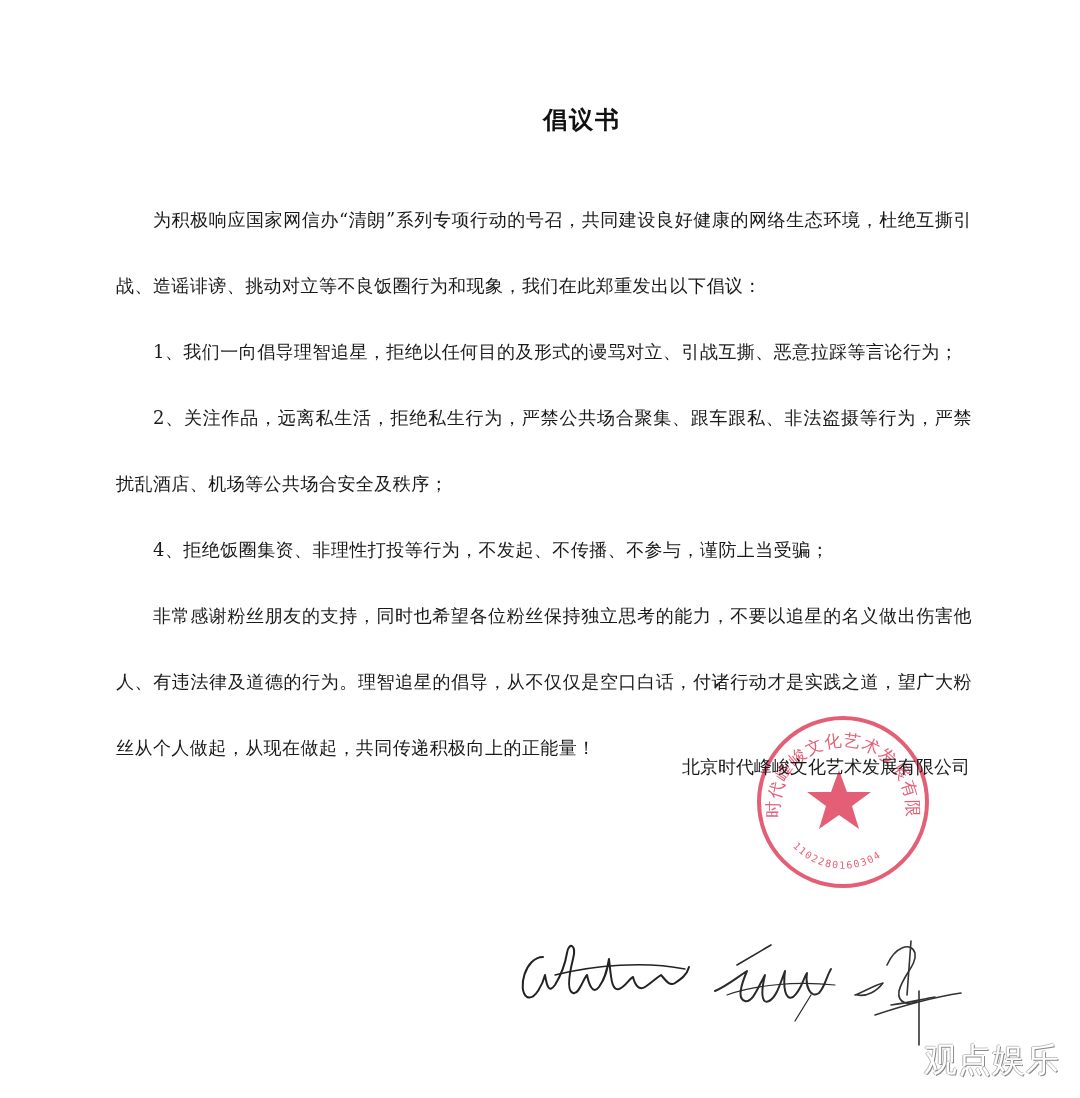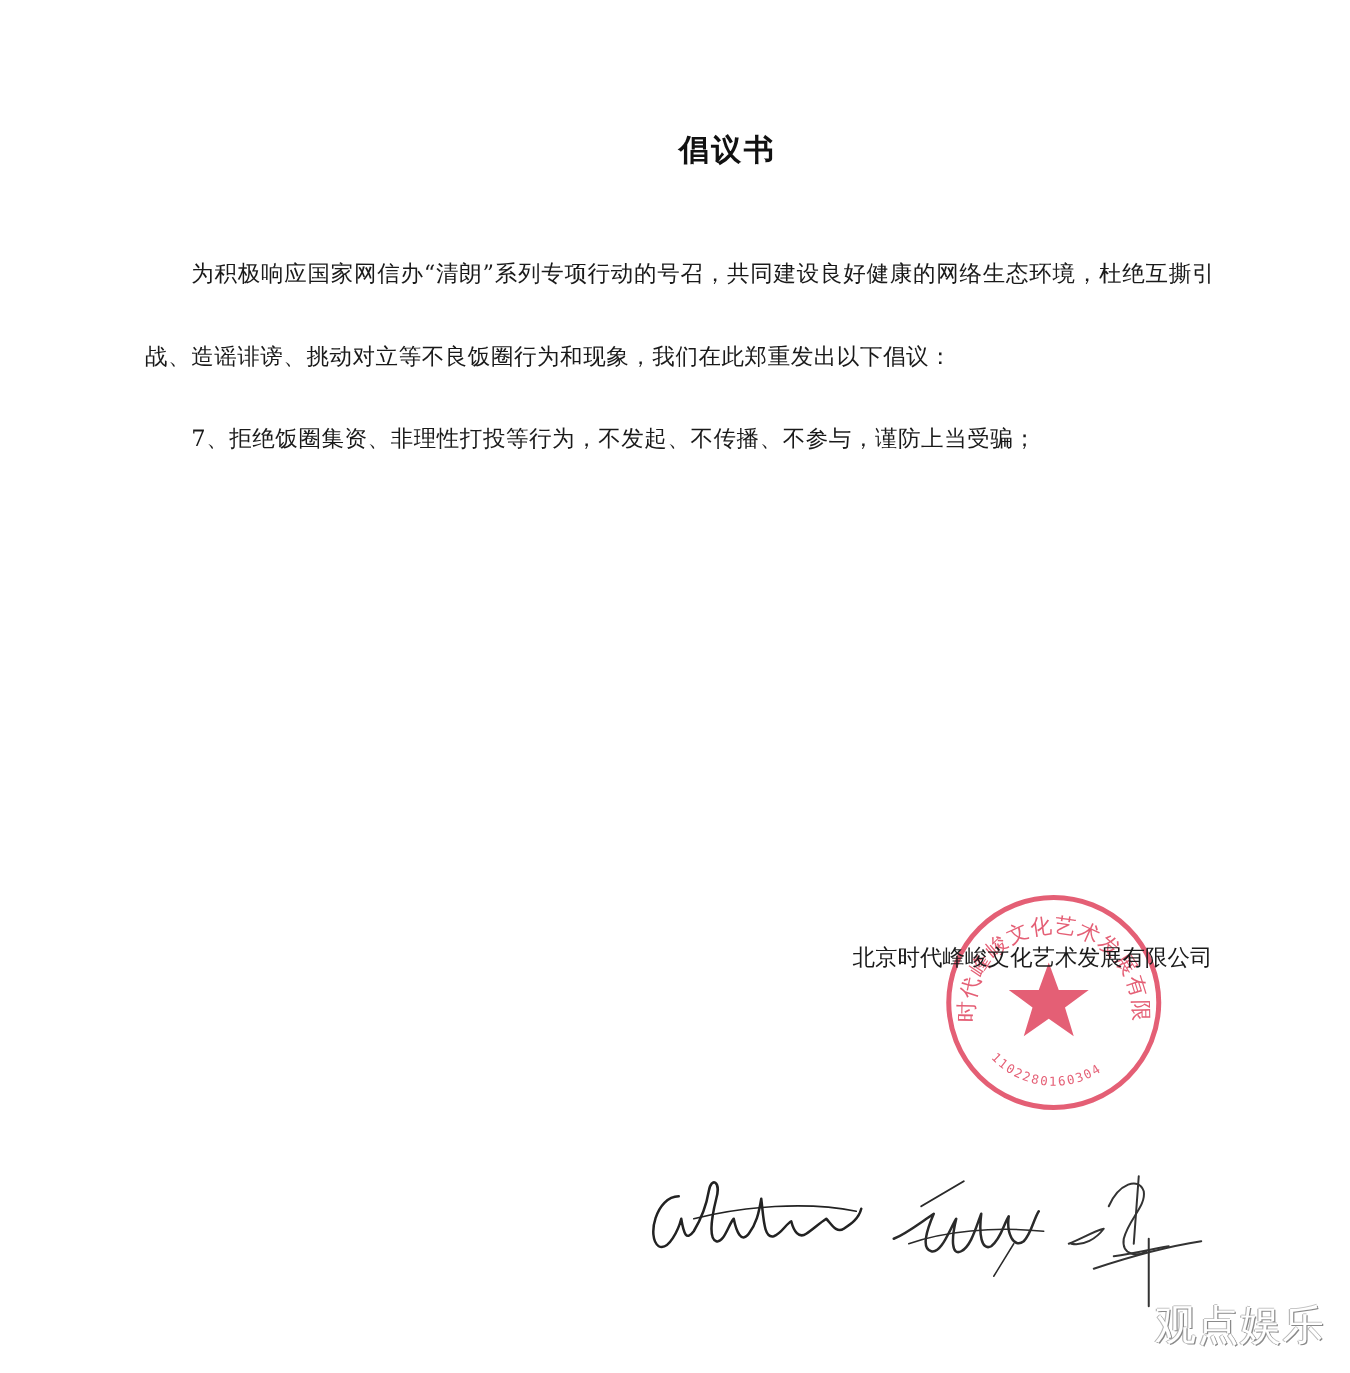--- a/index.html
+++ b/index.html
@@ -79,21 +79,24 @@
     z-index: 4;
   }
 </style>
 </head>
 <body>
 
 <div class="title">倡议书</div>
 
 <div class="body-text">
   <p>为积极响应国家网信办“清朗”系列专项行动的号召，共同建设良好健康的网络生态环境，杜绝互撕引战、造谣诽谤、挑动对立等不良饭圈行为和现象，我们在此郑重发出以下倡议：</p>
-  <p>7、拒绝饭圈集资、非理性打投等行为，不发起、不传播、不参与，谨防上当受骗；</p>
+  <p>1、我们一向倡导理智追星，拒绝以任何目的及形式的谩骂对立、引战互撕、恶意拉踩等言论行为；</p>
+  <p>2、关注作品，远离私生活，拒绝私生行为，严禁公共场合聚集、跟车跟私、非法盗摄等行为，严禁扰乱酒店、机场等公共场合安全及秩序；</p>
+  <p>4、拒绝饭圈集资、非理性打投等行为，不发起、不传播、不参与，谨防上当受骗；</p>
+  <p>非常感谢粉丝朋友的支持，同时也希望各位粉丝保持独立思考的能力，不要以追星的名义做出伤害他人、有违法律及道德的行为。理智追星的倡导，从不仅仅是空口白话，付诸行动才是实践之道，望广大粉丝从个人做起，从现在做起，共同传递积极向上的正能量！</p>
 </div>
 
 <svg class="stamp" viewBox="0 0 176 176" xmlns="http://www.w3.org/2000/svg">
   <defs>
     <path id="ringTop" d="M 26 112 A 64 64 0 1 1 150 112"></path>
     <path id="ringBottom" d="M 34 128 A 68 68 0 0 0 142 128"></path>
   </defs>
   <circle cx="88" cy="88" r="84" fill="none" stroke="#e0445e" stroke-width="4"></circle>
   <text font-family="DejaVu Serif, serif" font-size="17" fill="#e0445e" letter-spacing="1">
     <textPath href="#ringTop" startOffset="50%" text-anchor="middle">北京时代峰峻文化艺术发展有限公司</textPath>

